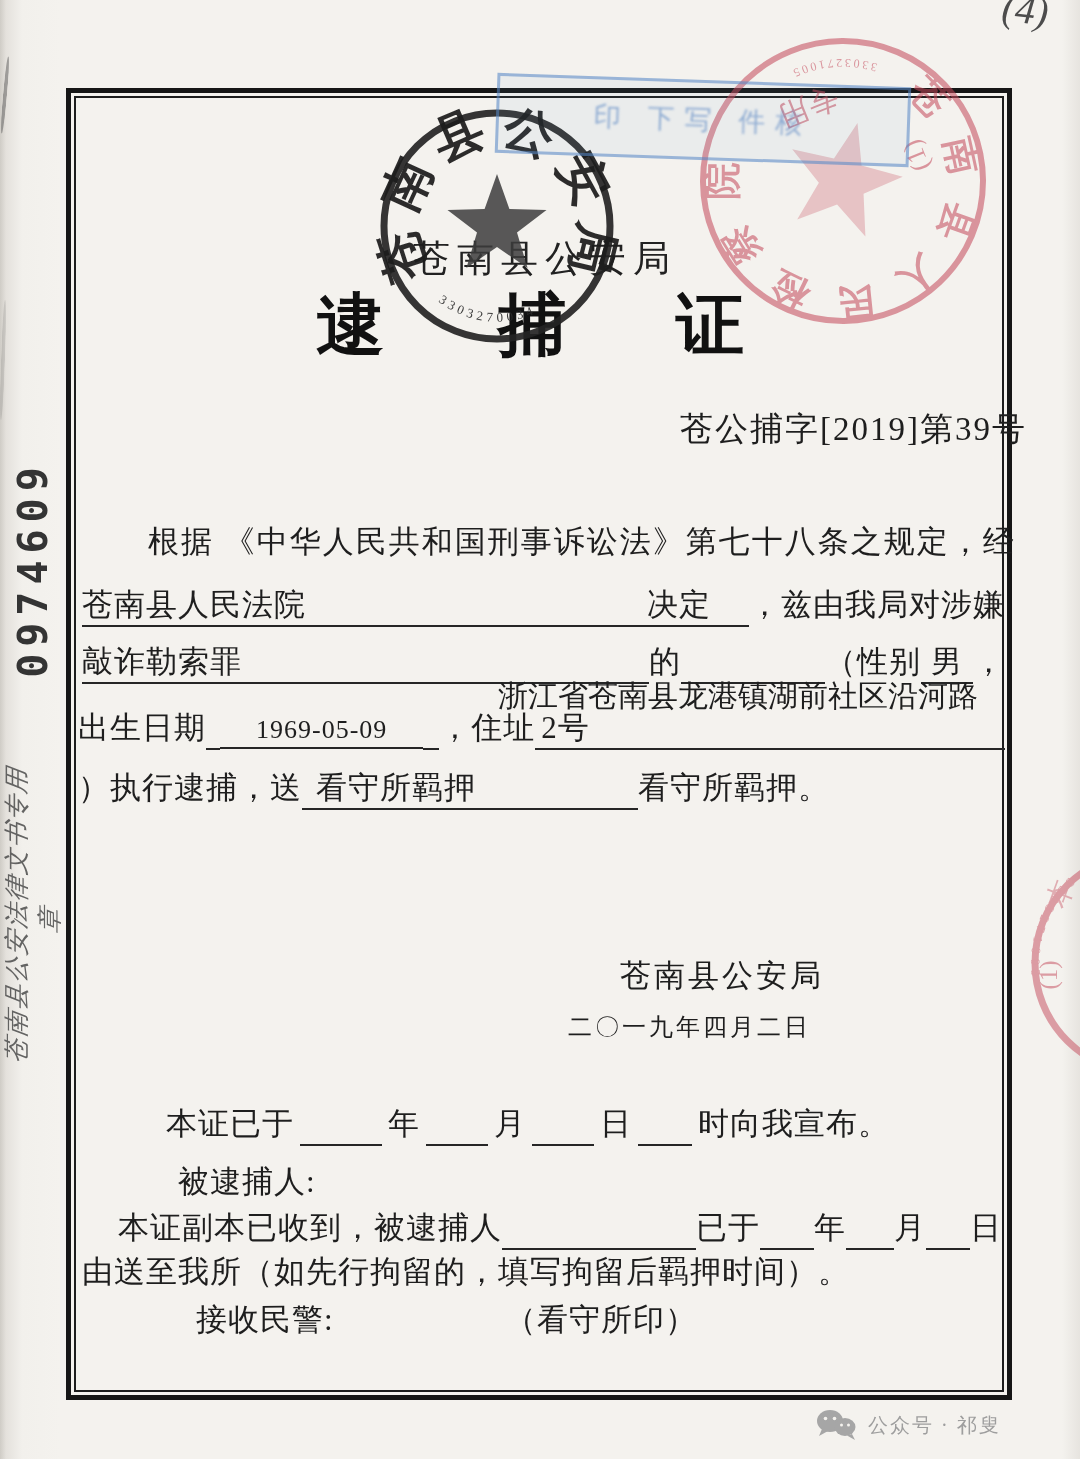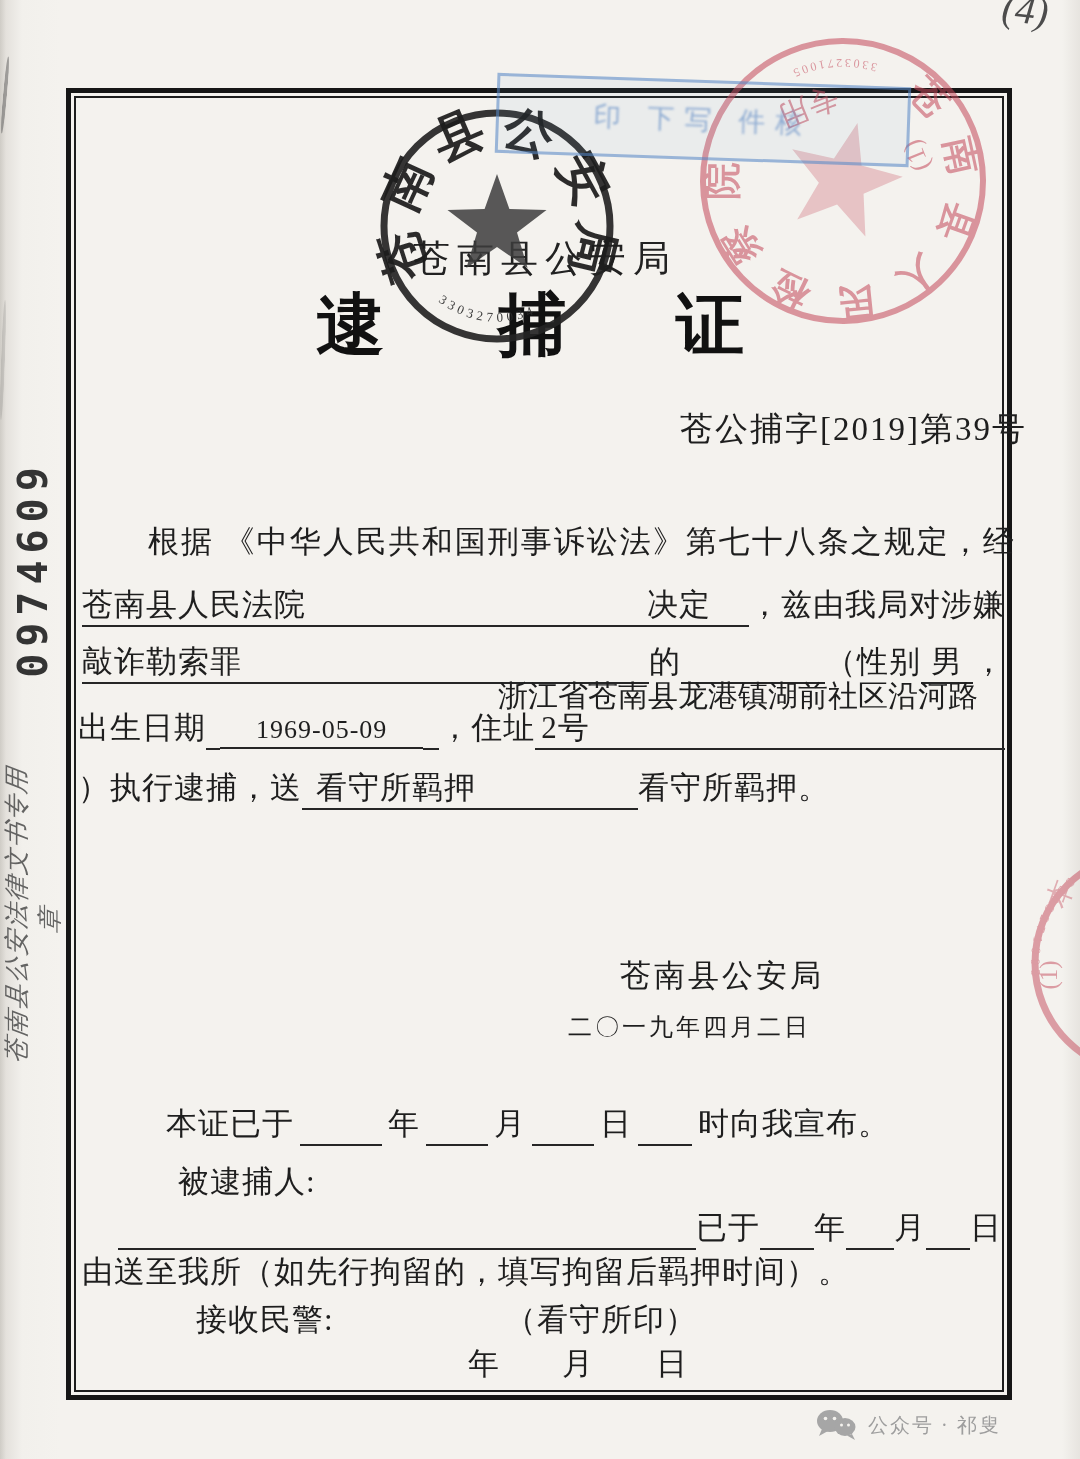--- a/index.html
+++ b/index.html
@@ -107,36 +107,36 @@
     <span>月</span>
     <span class="bl" style="width:62px;margin:0 6px;"></span>
     <span>日</span>
     <span class="bl" style="width:54px;margin:0 6px;"></span>
     <span>时向我宣布。</span>
   </div>
 
   <div class="row" style="left:178px;top:1162px;">被逮捕人:</div>
 
   <div class="row" style="left:118px;top:1208px;width:884px;">
+    <span>本证副本已收到，被逮捕人</span>
     <span class="bl" style="flex:1;"></span>
     <span>已于</span>
     <span class="bl" style="width:54px;"></span>
     <span>年</span>
     <span class="bl" style="width:48px;"></span>
     <span>月</span>
     <span class="bl" style="width:44px;"></span>
     <span>日</span>
   </div>
 
   <div class="row" style="left:82px;top:1252px;">由送至我所（如先行拘留的，填写拘留后羁押时间）。</div>
 
   <div class="row" style="left:196px;top:1300px;">接收民警:</div>
   <div class="row" style="left:505px;top:1300px;">（看守所印）</div>
 
-  <div class="row" style="left:468px;top:1344px;letter-spacing:16px;">年　月　日</div>
 
   <div class="row" style="left:130px;top:1475px;font-size:29px;letter-spacing:6px;">此联附卷</div>
 
   <div class="wm" style="left:814px;top:1408px;font-size:20px;letter-spacing:2px;">
     <svg width="44" height="34" viewBox="0 0 44 34">
       <ellipse cx="16" cy="13" rx="13" ry="11" fill="#a6a6a6"></ellipse>
       <path d="M8 21 L5 28 L14 23 Z" fill="#a6a6a6"></path>
       <circle cx="11.5" cy="10.5" r="1.8" fill="#f4f2ee"></circle>
       <circle cx="20.5" cy="10.5" r="1.8" fill="#f4f2ee"></circle>
       <ellipse cx="31" cy="19" rx="10.5" ry="9" fill="#a6a6a6"></ellipse>

